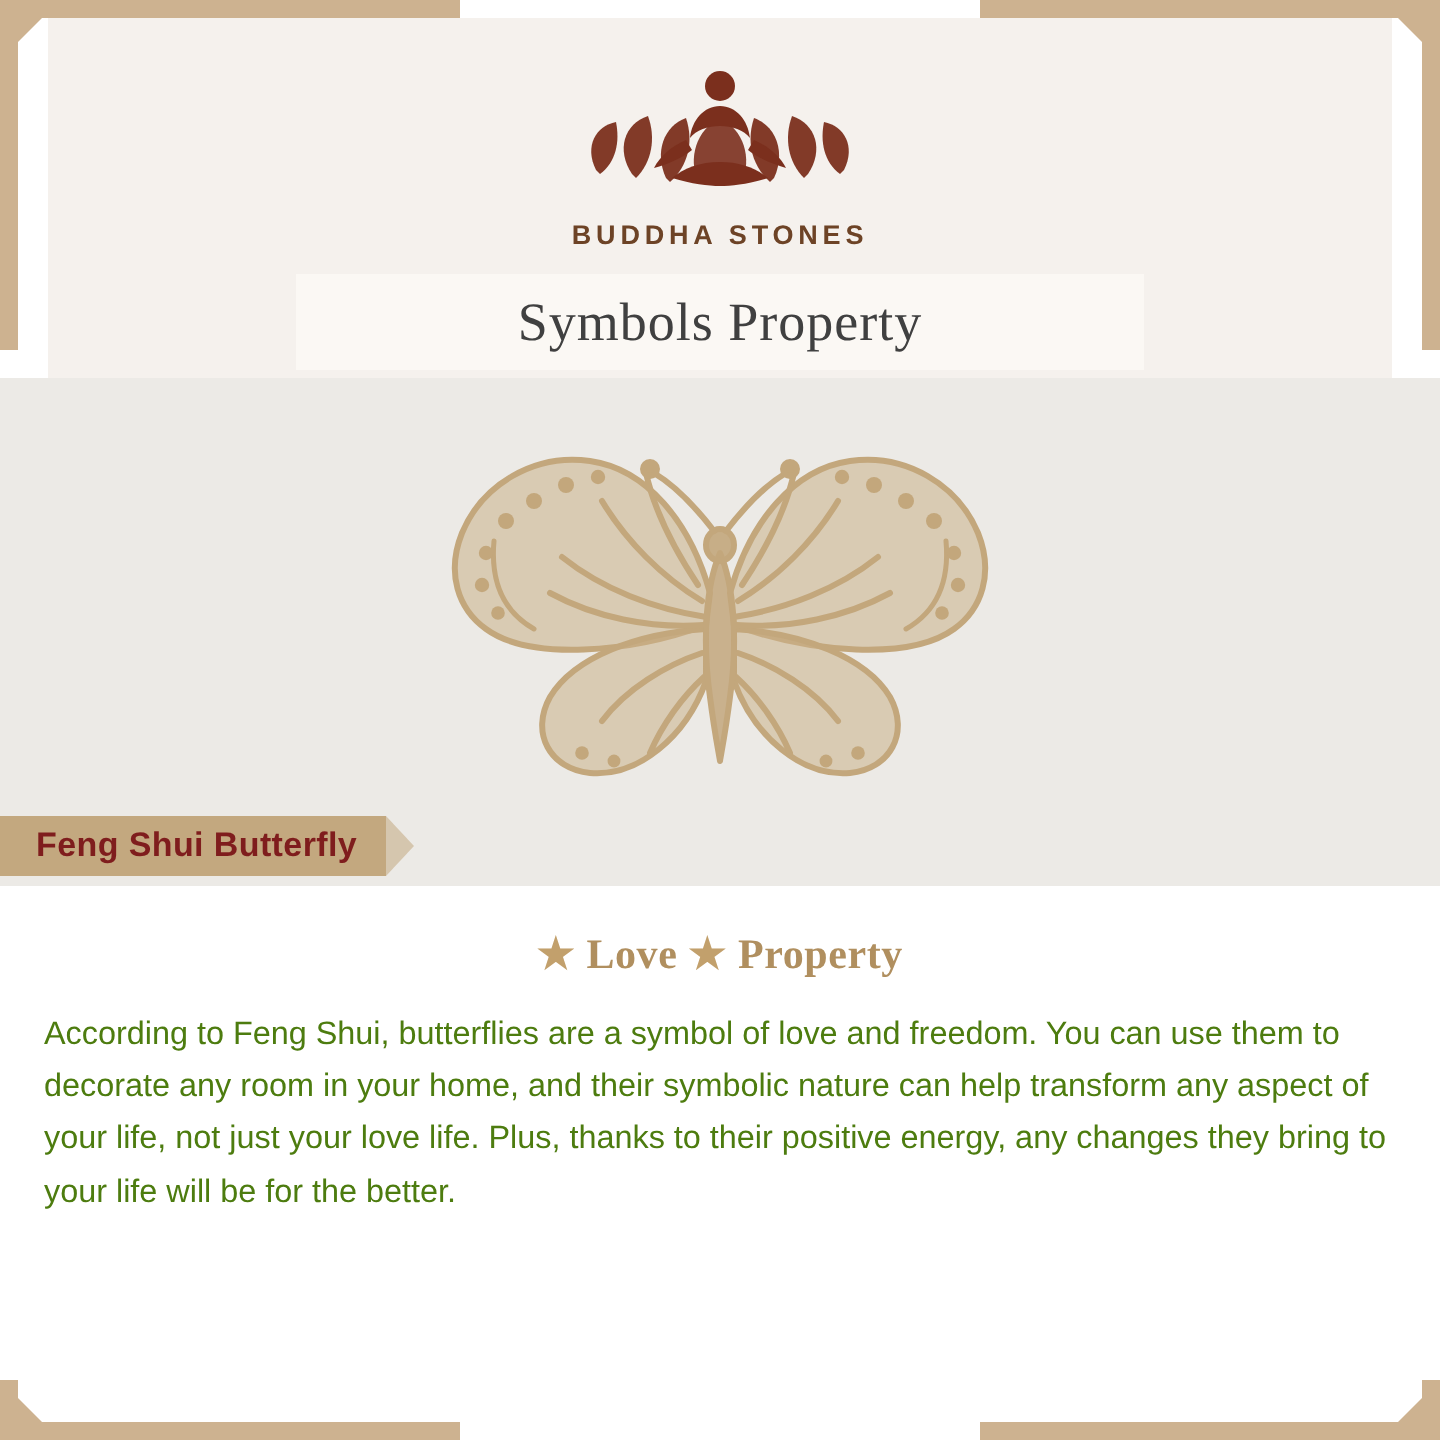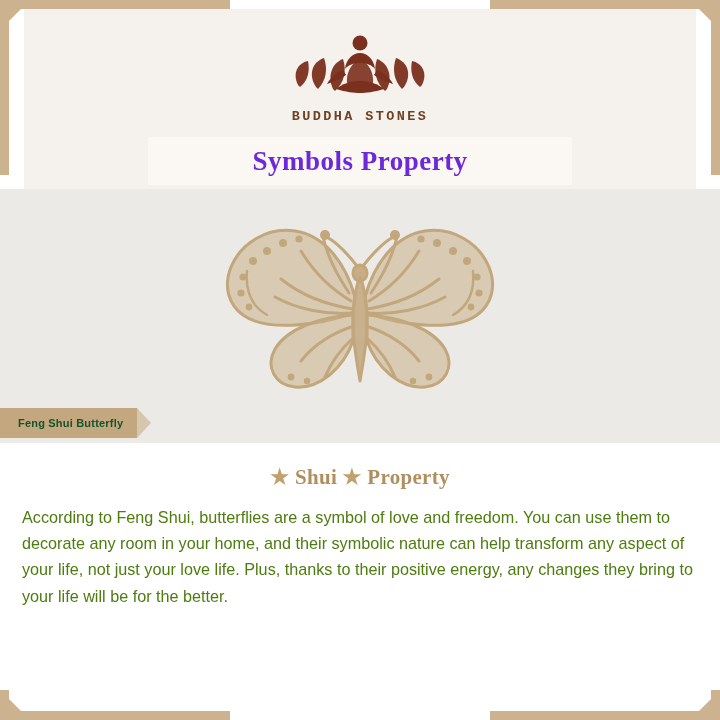--- a/index.html
+++ b/index.html
@@ -76,39 +76,39 @@
   .logo-mark {
     display: block;
     margin: 0 auto;
   }
   .brand-name {
     margin-top: 4px;
     font-size: 13.5px;
     letter-spacing: 2.4px;
     font-weight: bold;
     color: #6d4326;
-    font-family: Liberation Mono, monospace;
+    font-family: Liberation Sans, sans-serif;
   }
 
   .title-band {
     position: absolute;
     left: 124px;
     top: 128px;
     width: 424px;
     height: 48px;
     background: #fbf8f4;
     display: flex;
     align-items: center;
     justify-content: center;
   }
   .title-band-text {
     font-family: "Liberation Serif", serif;
-    font-weight: bold;
+    font-weight: normal;
     font-size: 27px;
-    color: #6d28d9;
+    color: #404040;
     letter-spacing: 0.5px;
   }
 
   
   .image-area {
     position: absolute;
     left: 0px;
     top: 189px;
     width: 720px;
     height: 254px;
@@ -128,22 +128,22 @@
     left: 0px;
     top: 408px;
     height: 30px;
     background: #c3a87f;
     display: flex;
     align-items: center;
     padding: 0 14px 0 18px;
     z-index: 4;
   }
   .tag-ribbon-text {
-    color: #14532d;
-    font-size: 11px;
+    color: #7f1d1d;
+    font-size: 17px;
     font-weight: bold;
     letter-spacing: 0.2px;
     text-align: center;
   }
   .ribbon-fold {
     position: absolute;
     left: 100%;
     top: 0;
     width: 0; height: 0;
     border-top: 15px solid transparent;
@@ -300,21 +300,21 @@
     </div>
 
     <div class="tag-ribbon">
       <span class="tag-ribbon-text">Feng Shui Butterfly</span>
       <span class="ribbon-fold"></span>
     </div>
 
     <div class="text-area">
       <div class="subtitle">
         <span class="star">★</span>
-        <span>Shui</span>
+        <span>Love</span>
         <span class="star">★</span>
         <span>Property</span>
       </div>
       <p class="body-copy">According to Feng Shui, butterflies are a symbol of love and freedom. You can use them to decorate any room in your home, and their symbolic nature can help transform any aspect of your life, not just your love life. Plus, thanks to their positive energy, any changes they bring to your life will be for the better.</p>
     </div>
 
   </div>
 </div>
 
 </body></html>

